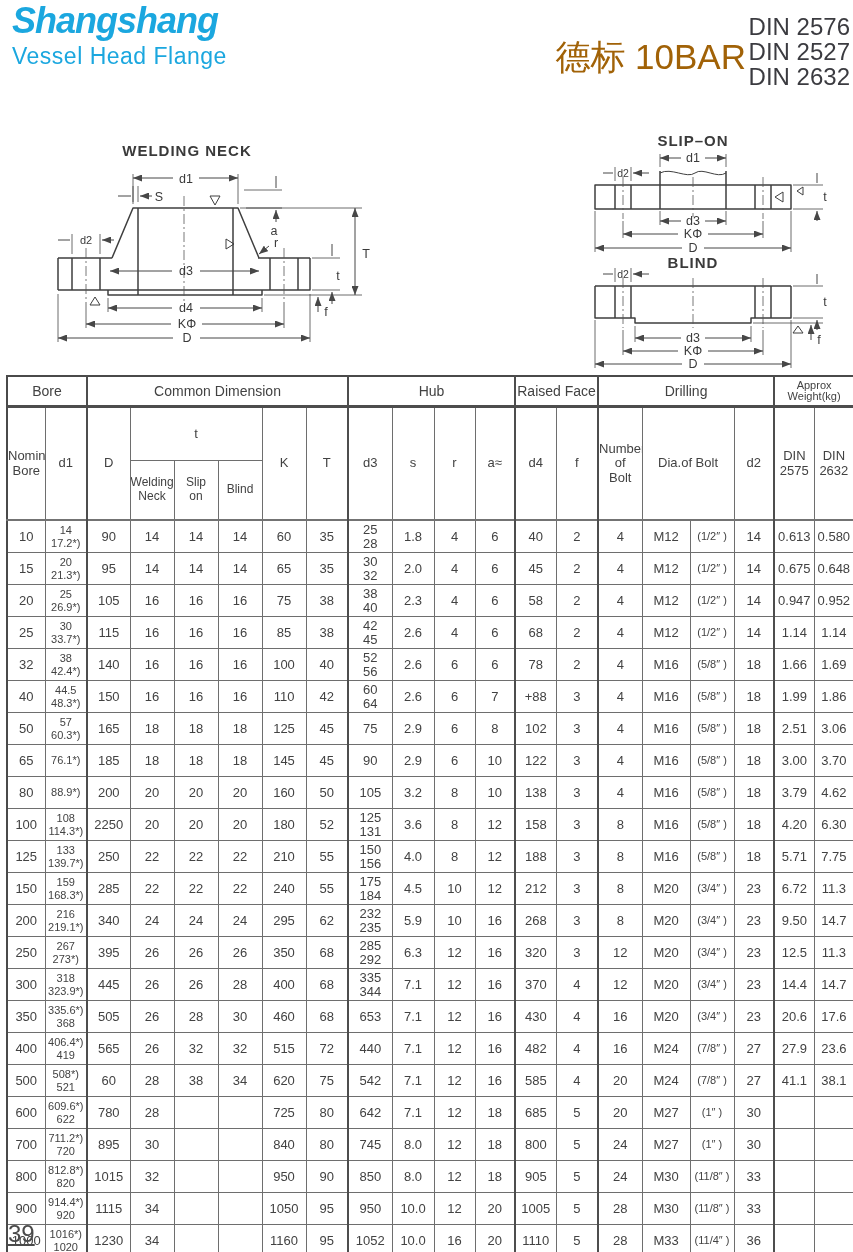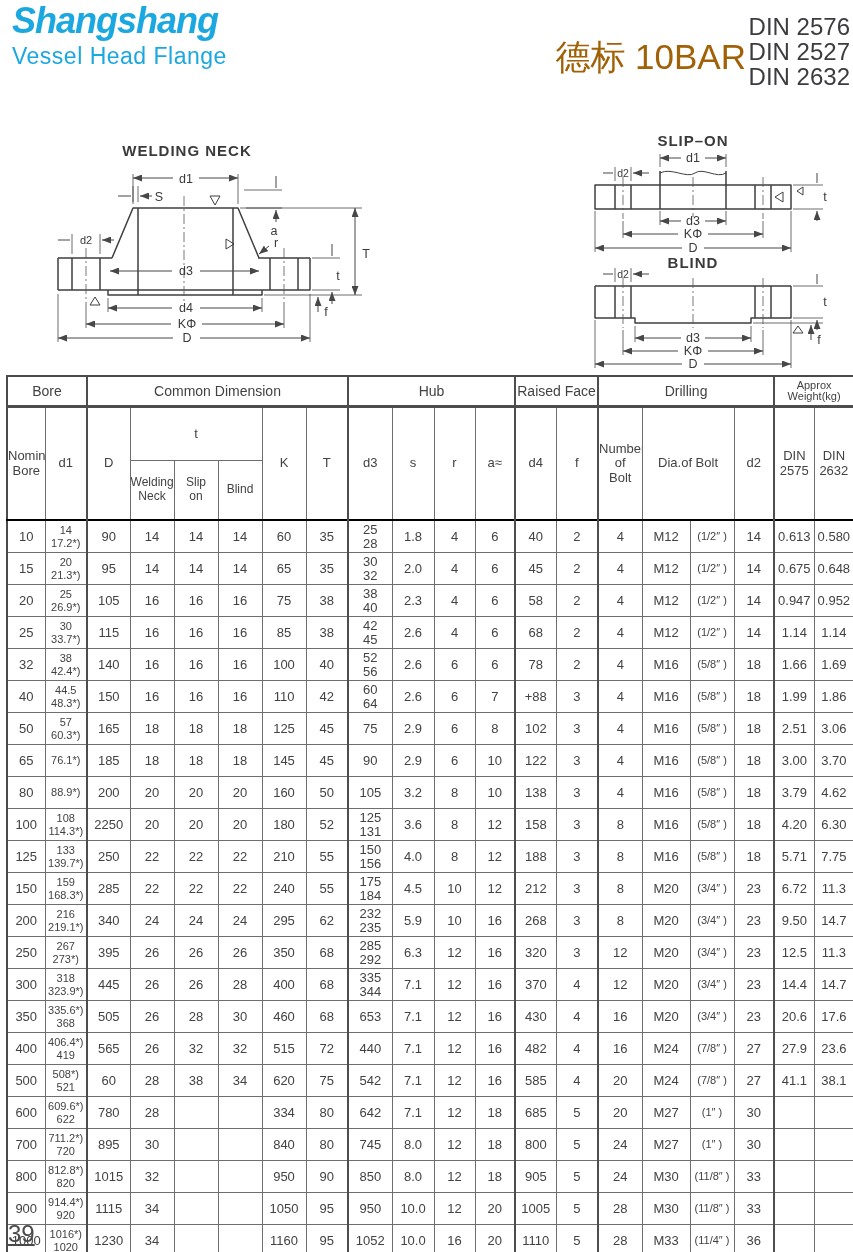--- a/index.html
+++ b/index.html
@@ -20,21 +20,21 @@
   .lbl{font-size:12.5px;}
   table{position:absolute;left:6px;top:375px;width:841px;border-collapse:collapse;table-layout:fixed;}
   th,td{border:1px solid #6e6e6e;text-align:center;vertical-align:middle;padding:0;white-space:pre-line;color:#424242;overflow:hidden;}
   table{border:2px solid #4a4a4a;border-bottom-width:3px;}
   tr.g th{height:28px;font-size:14px;font-weight:normal;border-bottom:3px solid #4d4d4d;line-height:1.0;}
   tr.g th.aw{font-size:11px;}
   tr.h1 th{height:52px;font-size:13px;font-weight:normal;line-height:1.1;}
   tr.h2 th{height:58px;font-size:12px;font-weight:normal;line-height:1.15;margin-top:8px;}
   th.small{font-size:10.5px;}
   th.med{font-size:12px;}
-  thead{border-bottom:2px solid #000000;}
+  thead{border-bottom:2px solid #737373;}
   tbody td{height:31px;font-size:13px;line-height:1.05;}
   td.c-d1{font-size:11px;line-height:1.15;}
   td.c-inch{font-size:11px;margin-top:32px;}
   .gb{border-left:2px solid #4d4d4d;}
   .pagenum{position:absolute;left:8px;top:1220px;font-size:24px;color:#4a4a4a;text-decoration:underline;}
 </style>
 </head>
 <body>
 
 <div class="logo">
@@ -684,21 +684,21 @@
         <td>38.1</td>
       </tr>
       <tr>
         <td>600</td>
         <td class="c-d1">609.6*)
 622</td>
         <td class="gb">780</td>
         <td>28</td>
         <td></td>
         <td></td>
-        <td>334</td>
+        <td>725</td>
         <td>80</td>
         <td class="gb">642</td>
         <td>7.1</td>
         <td>12</td>
         <td>18</td>
         <td class="gb">685</td>
         <td>5</td>
         <td class="gb">20</td>
         <td>M27</td>
         <td class="c-inch">(1″ )</td>

